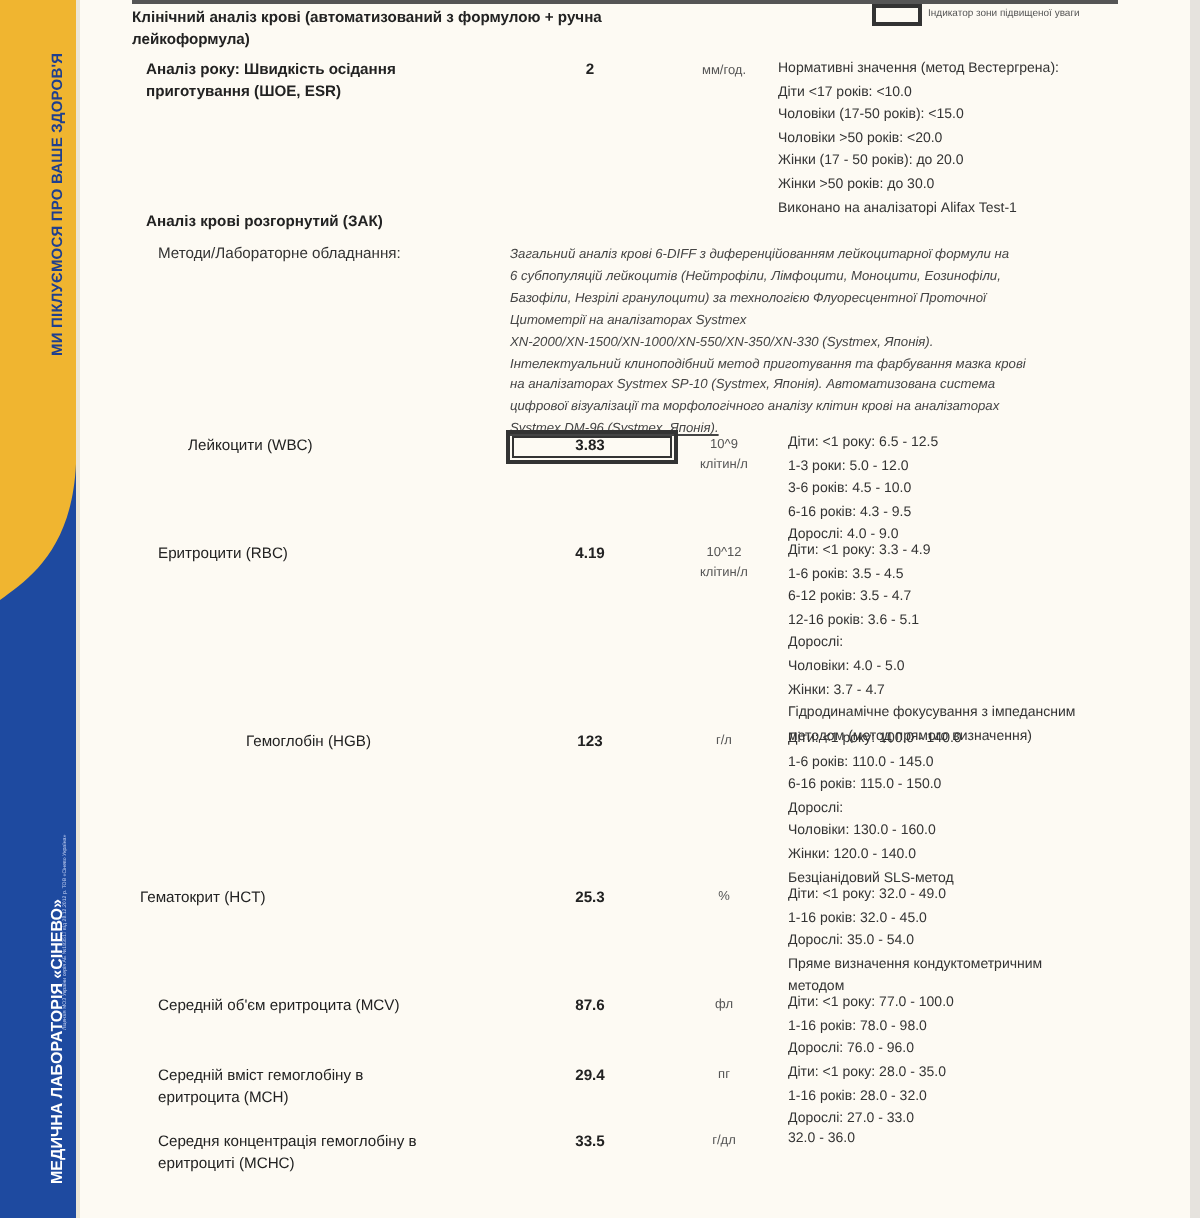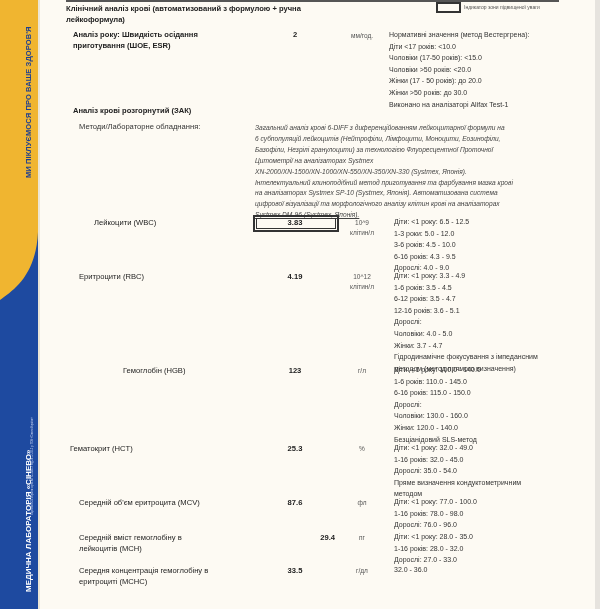--- a/index.html
+++ b/index.html
@@ -153,23 +153,23 @@
 <div class="abs val" style="left:255px; top:498px;">87.6</div>
 <div class="abs unit" style="left:332px; top:498px;">фл</div>
 <div class="abs norm" style="left:394px; top:496px;">
   <div>Діти: &lt;1 року: 77.0 - 100.0</div>
     <div>1-16 років: 78.0 - 98.0</div>
     <div>Дорослі: 76.0 - 96.0</div>
 </div>
 
 <div class="abs t8" style="left:79px; top:533px;">
   <div>Середній вміст гемоглобіну в</div>
-    <div>лейкоцитів (MCH)</div>
+    <div>еритроцита (MCH)</div>
 </div>
-<div class="abs val" style="left:255px; top:533px;text-align:right;">29.4</div>
+<div class="abs val" style="left:255px; top:533px;">29.4</div>
 <div class="abs unit" style="left:332px; top:533px;">пг</div>
 <div class="abs norm" style="left:394px; top:531px;">
   <div>Діти: &lt;1 року: 28.0 - 35.0</div>
     <div>1-16 років: 28.0 - 32.0</div>
     <div>Дорослі: 27.0 - 33.0</div>
 </div>
 
 <div class="abs t8" style="left:79px; top:566px;">
   <div>Середня концентрація гемоглобіну в</div>
     <div>еритроциті (MCHC)</div>

